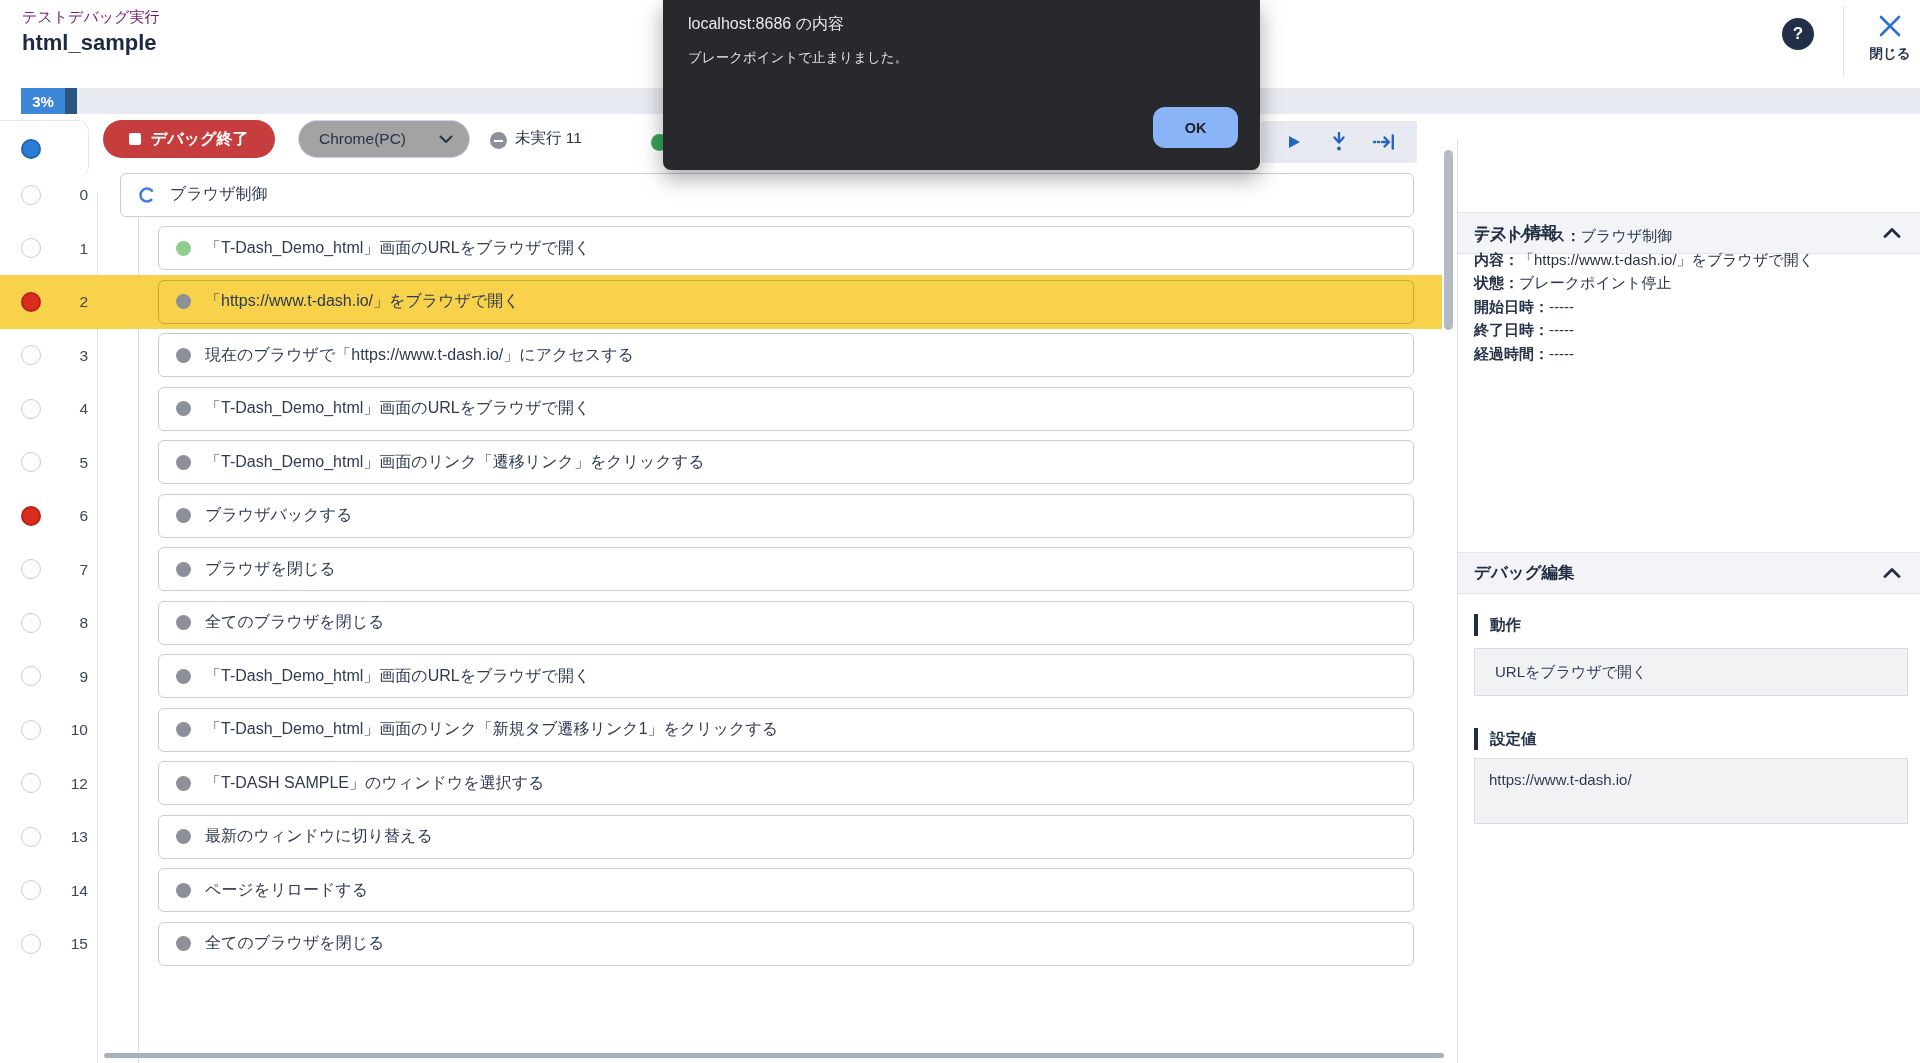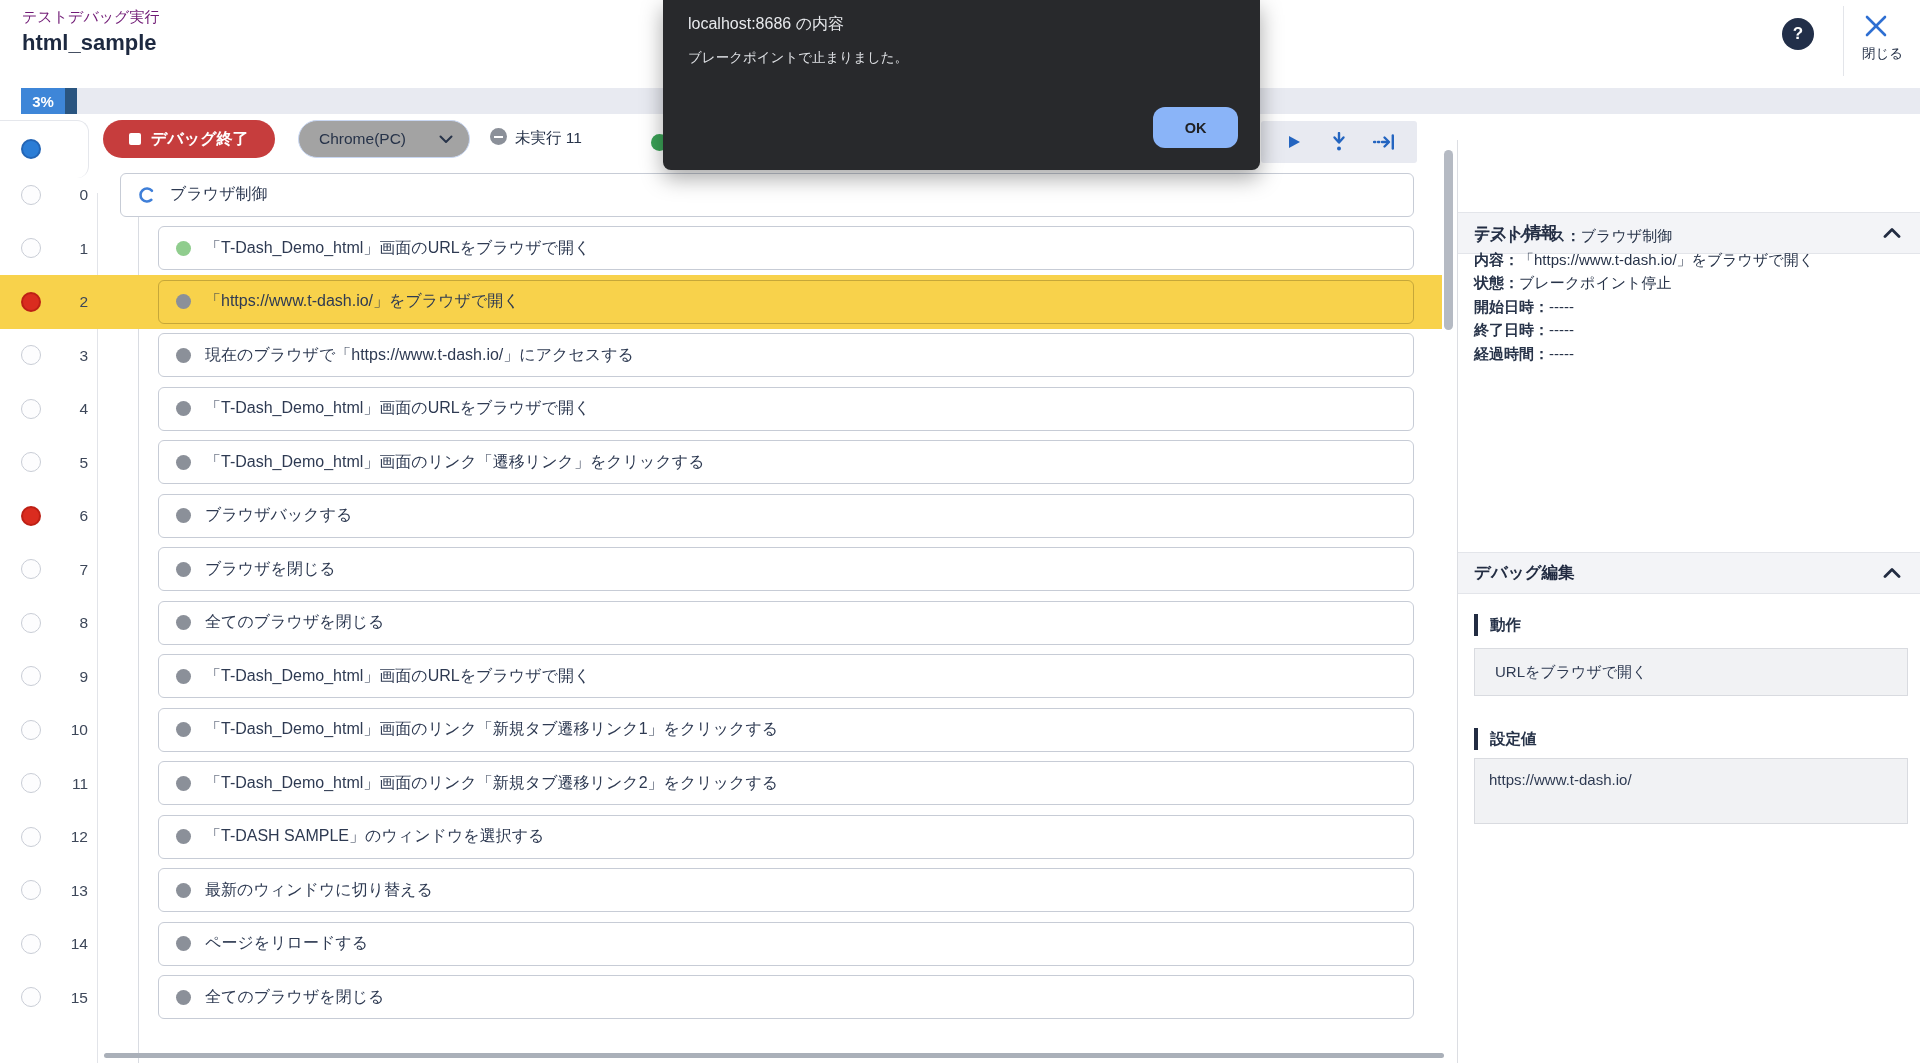--- a/index.html
+++ b/index.html
@@ -12,21 +12,21 @@
 
   
   .hdr-subtitle { position:absolute; left:22px; top:8px; font-size:15px; color:#701a75; }
   .hdr-title    { position:absolute; left:22px; top:30px; font-size:22px; font-weight:bold; color:#1d2940; }
   .help-btn {
     position:absolute; left:1782px; top:18px; width:32px; height:32px; border-radius:50%;
     background:#222f49; color:#ffffff; font-size:17px; font-weight:bold;
     display:flex; align-items:center; justify-content:center; cursor:pointer;
   }
   .hdr-divider { position:absolute; left:1843px; top:6px; width:1px; height:70px; background:#e3e5ea; }
-  .close-btn { position:absolute; left:1862px; top:12px; width:56px; cursor:pointer; }
+  .close-btn { position:absolute; left:1862px; top:12px; width:56px; text-align:center; cursor:pointer;font-weight:bold; }
   .close-btn .x-wrap { display:block; height:30px; }
   .close-label { font-size:13.5px; color:#273349; display:block; margin-top:3px; }
 
   
   .progress-track { position:absolute; left:21px; top:88px; width:1899px; height:26px; background:#e8eaf1; }
   .progress-fill  { position:absolute; left:0; top:0; width:44px; height:26px; background:#3e86d8;
                     color:#fff; font-size:15px; font-weight:bold; display:flex; align-items:center; justify-content:center; }
   .progress-cap   { position:absolute; left:44px; top:0; width:12px; height:26px; background:#2a5580; }
 
   
@@ -35,21 +35,21 @@
                border-top:1px solid #e5e7ec; border-right:1px solid #e5e7ec; border-radius:0 12px 12px 0; }
   .select-all { position:absolute; left:21px; top:18px; width:20px; height:20px; border-radius:50%;
                 background:#2b7dd6; border:2px solid #2365b5; cursor:pointer; }
   .stop-btn { position:absolute; left:103px; top:6px; height:38px; padding:0 26px; border-radius:19px;
               background:#c63d3d; color:#fff; font-size:16px; font-weight:bold; border:none;
               display:flex; align-items:center; gap:10px; cursor:pointer; }
   .stop-square { width:12px; height:12px; background:#fff; border-radius:2px; display:inline-block; }
   .browser-select { position:absolute; left:298px; top:6px; width:172px; height:38px; border-radius:19px;
               background:#a3a3a3; border:1px solid #c9d7f2; color:#273349; font-size:15.5px;
               display:flex; align-items:center; justify-content:space-between; padding:0 16px 0 20px; cursor:pointer; }
-  .badge-notrun { position:absolute; left:490px; top:14px; display:flex; align-items:flex-start; gap:8px;
+  .badge-notrun { position:absolute; left:490px; top:14px; display:flex; align-items:flex-end; gap:8px;
                   font-size:15.5px; color:#273349; }
   .badge-dot-gray { width:17px; height:17px; border-radius:50%; background:#8b9099; position:relative; }
   .badge-dot-gray::after { content:""; position:absolute; left:4px; top:7.5px; width:9px; height:2px; background:#fff; }
   .badge-dot-green { position:absolute; left:651px; top:134px; width:17px; height:17px; border-radius:50%;
                      background:#3ba257; z-index:5; }
   .debug-ctrls { position:absolute; left:1261px; top:7px; width:156px; height:42px; background:#e8eaf1;
                  border-radius:3px; display:flex; align-items:center; justify-content:space-around; padding:0 10px; }
   .debug-ctrls .ctl { display:flex; align-items:center; justify-content:center; width:34px; height:34px; cursor:pointer; }
 
   
@@ -276,28 +276,20 @@
       <div class="row indent1">
         <span class="radio"></span>
         <span class="num">10</span>
         <div class="box">
           <span class="dot gray"></span>
           <span class="step-label">「T-Dash_Demo_html」画面のリンク「新規タブ遷移リンク1」をクリックする</span>
         </div>
       </div>
       <div class="row indent1">
         <span class="radio"></span>
-        <span class="num">11</span>
-        <div class="box">
-          <span class="dot gray"></span>
-          <span class="step-label">「T-Dash_Demo_html」画面のリンク「新規タブ遷移リンク2」をクリックする</span>
-        </div>
-      </div>
-      <div class="row indent1">
-        <span class="radio"></span>
         <span class="num">12</span>
         <div class="box">
           <span class="dot gray"></span>
           <span class="step-label">「T-DASH SAMPLE」のウィンドウを選択する</span>
         </div>
       </div>
       <div class="row indent1">
         <span class="radio"></span>
         <span class="num">13</span>
         <div class="box">

